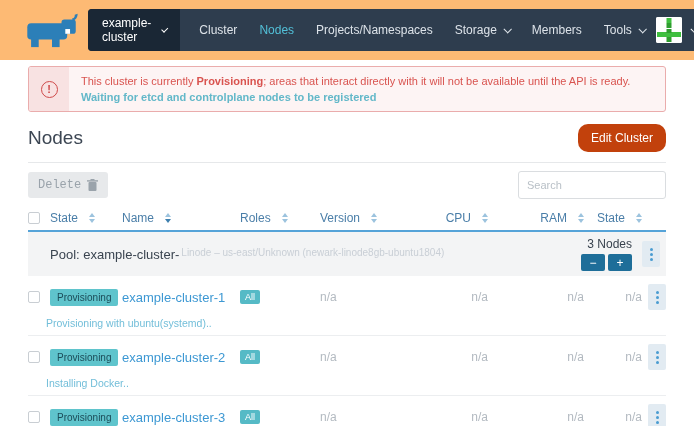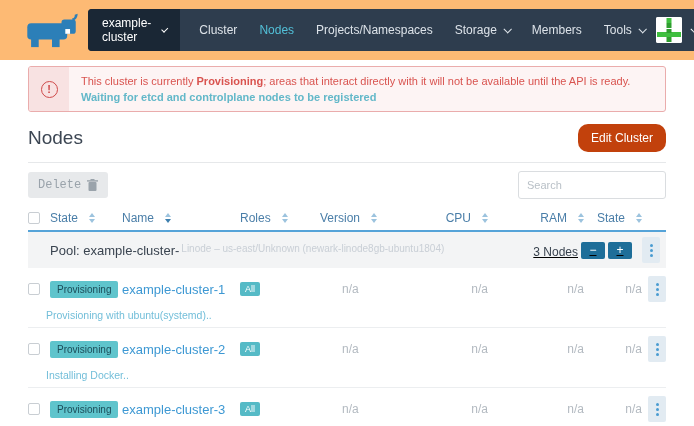--- a/index.html
+++ b/index.html
@@ -59,38 +59,38 @@
   .sort .dn { border-top:4px solid #9cc3de; }
   .sort.active .dn { border-top-color:#3d7fae; }
   .cb { width:12px; height:12px; border:1px solid #c9ced3; border-radius:2px; background:#fff; display:inline-block; cursor:pointer; }
 
   
   .pool { background:#f3f4f5; display:flex; align-items:center; justify-content:space-between; padding:5px 6px 5px 6px; }
   .pool-left { display:flex; flex-direction:row; gap:2px; padding-left:16px; }
   .pool-title { font-size:13px; color:#3a4450; }
   .pool-sub { font-size:10px; color:#c9cfd6; }
   .pool-right { display:flex; align-items:center; gap:10px; }
-  .pool-count-col { display:flex; align-items:flex-end; gap:3px;text-decoration:underline; }
+  .pool-count-col { display:flex; flex-direction:column; align-items:flex-end; gap:3px; }
   .pool-count { font-size:12px; color:#38424e; }
   .scale-btns { display:flex; gap:3px; }
   .scale-btn { width:24px; height:17px; background:#1e6e99; color:#fff; border:none; border-radius:2px;
                font-size:12px; line-height:1; cursor:pointer; display:flex; align-items:center; justify-content:center;
                font-family:inherit; }
   .kebab { width:18px; height:26px; background:#e2ebf2; border:none; border-radius:2px; display:flex;
            flex-direction:column; align-items:center; justify-content:center; gap:2px; cursor:pointer; }
   .kebab span { width:3px; height:3px; border-radius:50%; background:#4a9cd1; display:block; }
 
   
   .row { border-bottom:1px solid #eceef0; padding:8px 0 6px; }
   .row:last-child { border-bottom:1px solid #dcdfe2; }
   .cell { font-size:12px; display:flex; align-items:center; }
   .badge-state { background:#5fc4cc; color:#1c4c58; font-size:10px; padding:3px 7px; border-radius:2px; }
   .name-link { color:#3d98d3; font-size:13px; text-decoration:none; cursor:pointer; }
   .badge-role { background:#55bac6; color:#fff; font-size:9px; padding:2px 5px; border-radius:2px; }
-  .na { color:#b3bac1;margin-left:22px; }
+  .na { color:#b3bac1; }
   .row-status { font-size:10.5px; color:#72bed9; padding:7px 0 0 18px; }
 </style>
 </head>
 <body>
 
 <div class="topbar">
   <div class="logo">
     <svg width="58" height="38" viewBox="0 0 60 40" aria-hidden="true">
       <g fill="#2c7fb8">
         <rect x="4" y="13" width="42" height="17" rx="4"></rect>

